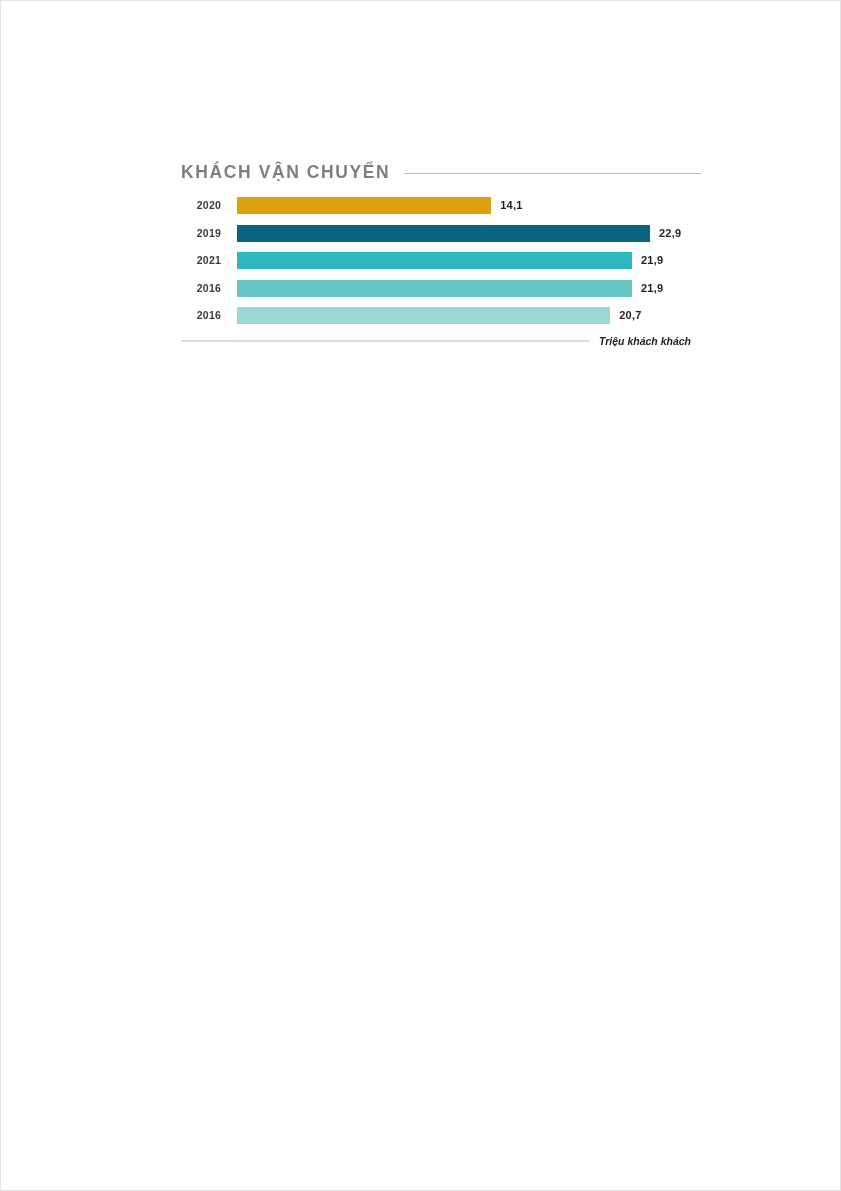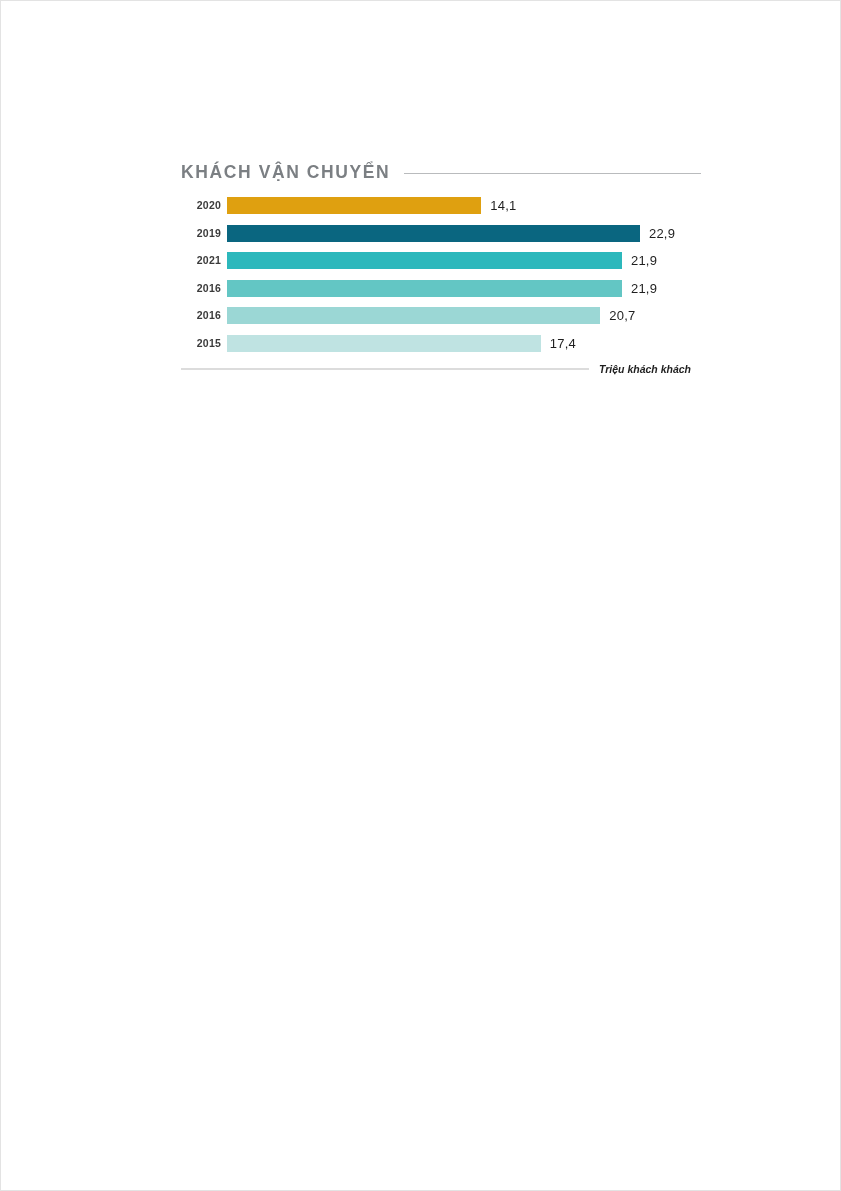--- a/index.html
+++ b/index.html
@@ -62,41 +62,41 @@
     align-items: center;
     height: 17px;
     margin-bottom: 10.5px;
   }
   .bar-row:last-child {
     margin-bottom: 0;
   }
   .year-label {
     width: 40px;
     text-align: right;
-    padding-right: 6px;
+    padding-right: 16px;
     font-size: 10.5px;
     font-weight: bold;
     color: #3b3b3b;
     letter-spacing: 0.2px;
     line-height: 1;
   }
   .bar-track {
     position: relative;
     flex: 1;
     height: 17px;
     display: flex;
     align-items: center;
   }
   .bar {
     height: 17px;
     display: block;
   }
   .bar-value {
-    font-size: 13px;
-    font-weight: normal;
+    font-size: 11px;
+    font-weight: bold;
     color: #1f1f1f;
     margin-left: 9px;
     white-space: nowrap;
     line-height: 1;
     letter-spacing: 0.2px;
   }
 
   
   .chart-footer {
     margin-top: 12px;
@@ -165,27 +165,20 @@
     </div>
 
     <div class="bar-row">
       <div class="year-label">2016</div>
       <div class="bar-track">
         <div class="bar" style="width: 373.3px; background: rgb(155, 215, 213);"></div>
         <div class="bar-value">20,7</div>
       </div>
     </div>
 
-    <div class="bar-row">
-      <div class="year-label">2015</div>
-      <div class="bar-track">
-        <div class="bar" style="width: 313.8px; background: rgb(191, 227, 226);"></div>
-        <div class="bar-value">17,4</div>
-      </div>
-    </div>
 
   </div>
 
   <div class="chart-footer">
     <div class="footer-rule"></div>
     <div class="axis-unit">Triệu khách khách</div>
   </div>
 
 </div>
 

